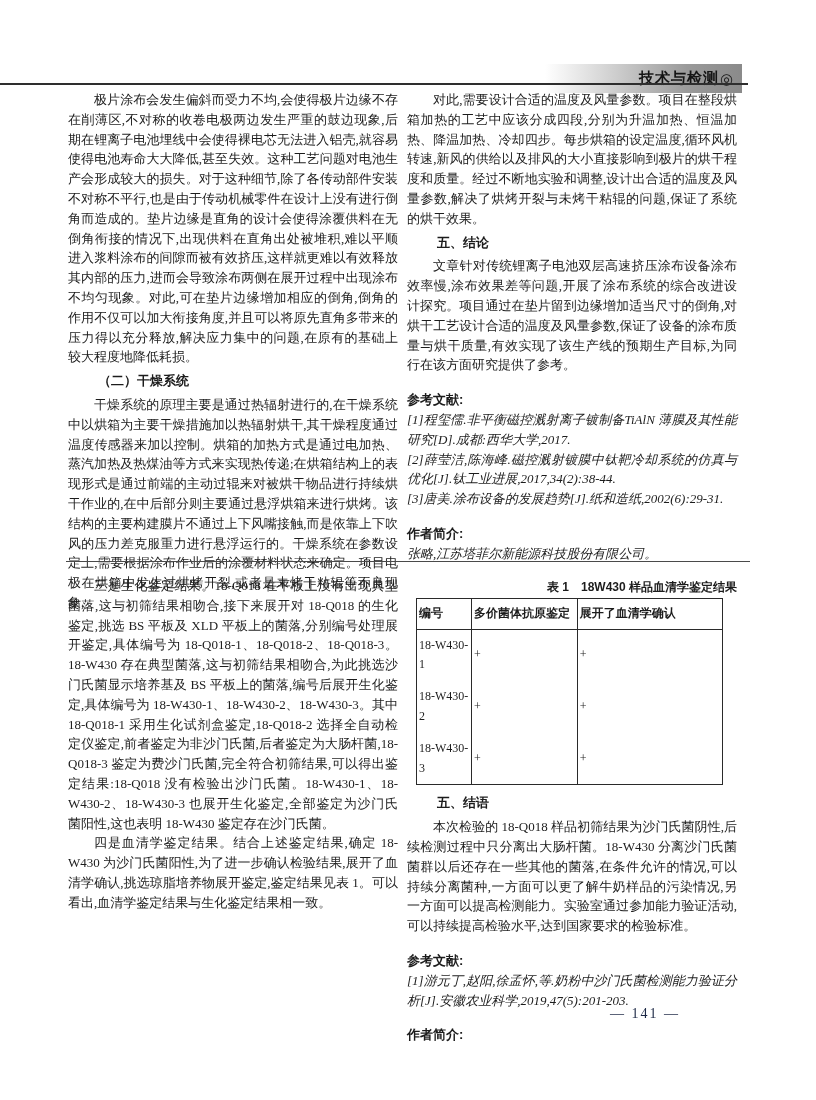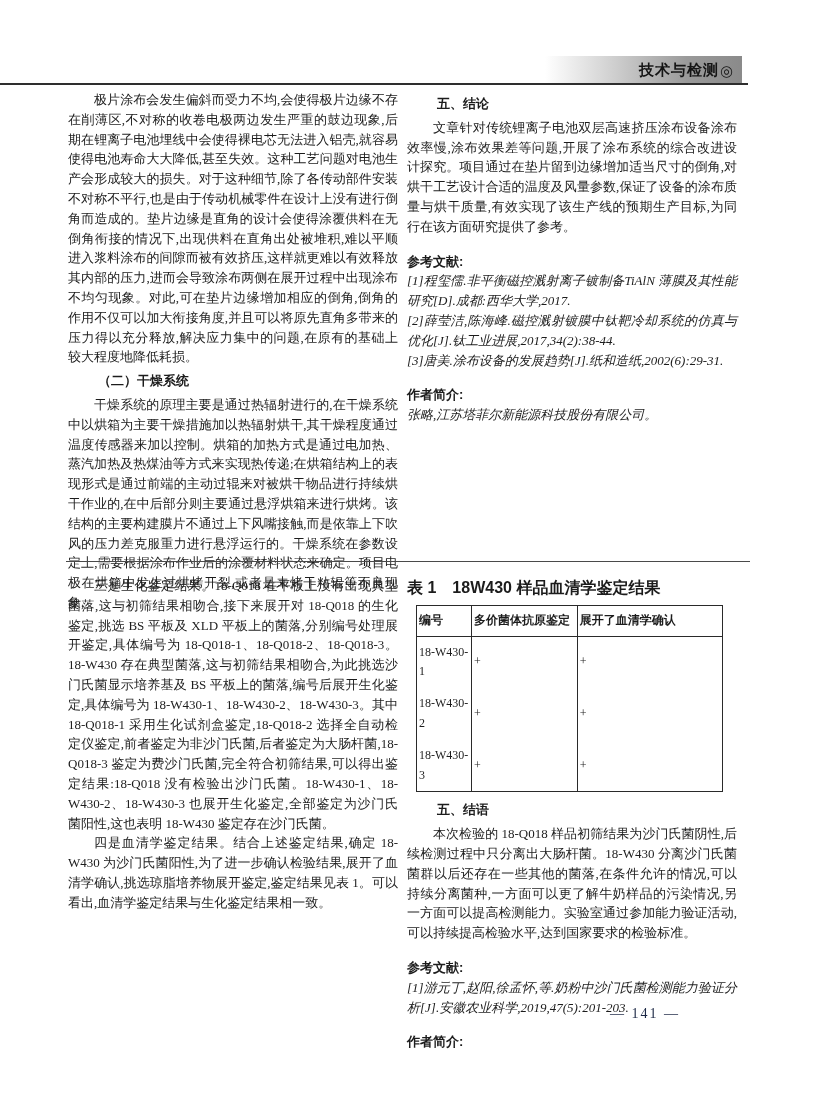--- a/index.html
+++ b/index.html
@@ -3,21 +3,21 @@
 <meta charset="utf-8">
 <style>
   html,body { margin:0; padding:0; background:#ffffff; }
   .page {
     position:relative; width:816px; height:1100px; background:#ffffff;
     font-family:"Liberation Serif","DejaVu Serif",serif;
     color:#1c1c1c; overflow:hidden;
   }
   
   .header-bar {
-    position:absolute; left:545px; top:56px; width:197px; height:29px;
+    position:absolute; left:545px; top:64px; width:197px; height:29px;
     background:linear-gradient(to right,#ffffff 0%,#d6d6d6 30%,#9a9a9a 72%,#8a8a8a 100%);
     display:flex; align-items:center; justify-content:flex-end;
     padding-right:8px; box-sizing:border-box;
     font-family:"Liberation Sans","DejaVu Sans",sans-serif;
     font-weight:bold; font-size:15px; color:#141414; letter-spacing:1px;
   }
   .header-bar .badge-icon { margin-left:1px; font-weight:bold; }
   .header-rule { position:absolute; left:0; top:83px; width:748px; height:2px; background:#2e2e2e; }
   
   .section { position:absolute; left:68px; width:680px; display:flex; gap:9px; }
@@ -32,21 +32,21 @@
   .refhead {
     margin:15px 0 0 0; text-indent:0; font-weight:bold;
     font-family:"Liberation Sans","DejaVu Sans",sans-serif; font-size:13px;
   }
   .ref { margin:0; text-indent:0; font-style:italic; }
   .note { margin:0 0 1px 0; text-indent:0; }
   
   .divider { position:absolute; left:66px; top:561px; width:684px; height:0; border-top:1.5px solid #4a4a4a; }
   
   .tbl-title {
-    text-align:left; font-weight:bold; font-size:16px; margin:2px 0 7px 0;
+    text-align:right; font-weight:bold; font-size:12px; margin:2px 0 0 0;
     font-family:"Liberation Sans","DejaVu Sans",sans-serif;
   }
   table.results {
     width:307px; margin-left:9px; border-collapse:collapse;
     border:1.5px solid #2a2a2a; font-size:12px; text-align:left;
   }
   table.results th, table.results td { border-left:1px solid #2a2a2a; border-right:1px solid #2a2a2a; }
   table.results thead tr { border-bottom:1px solid #2a2a2a; }
   table.results th {
     font-family:"Liberation Sans","DejaVu Sans",sans-serif;
@@ -72,20 +72,21 @@
   </div>
   <div class="header-rule"></div>
 
   <div class="section top">
     <div class="col">
       <p class="body-p">极片涂布会发生偏斜而受力不均,会使得极片边缘不存在削薄区,不对称的收卷电极两边发生严重的鼓边现象,后期在锂离子电池埋线中会使得裸电芯无法进入铝壳,就容易使得电池寿命大大降低,甚至失效。这种工艺问题对电池生产会形成较大的损失。对于这种细节,除了各传动部件安装不对称不平行,也是由于传动机械零件在设计上没有进行倒角而造成的。垫片边缘是直角的设计会使得涂覆供料在无倒角衔接的情况下,出现供料在直角出处被堆积,难以平顺进入浆料涂布的间隙而被有效挤压,这样就更难以有效释放其内部的压力,进而会导致涂布两侧在展开过程中出现涂布不均匀现象。对此,可在垫片边缘增加相应的倒角,倒角的作用不仅可以加大衔接角度,并且可以将原先直角多带来的压力得以充分释放,解决应力集中的问题,在原有的基础上较大程度地降低耗损。</p>
       <p class="subhead">（二）干燥系统</p>
       <p class="body-p">干燥系统的原理主要是通过热辐射进行的,在干燥系统中以烘箱为主要干燥措施加以热辐射烘干,其干燥程度通过温度传感器来加以控制。烘箱的加热方式是通过电加热、蒸汽加热及热煤油等方式来实现热传递;在烘箱结构上的表现形式是通过前端的主动过辊来对被烘干物品进行持续烘干作业的,在中后部分则主要通过悬浮烘箱来进行烘烤。该结构的主要构建膜片不通过上下风嘴接触,而是依靠上下吹风的压力差克服重力进行悬浮运行的。干燥系统在参数设定上,需要根据涂布作业后的涂覆材料状态来确定。项目电极在烘箱中发生过烘烤开裂,或者是未烤干粘辊等不良现象,</p>
     </div>
     <div class="col">
+      <p class="body-p">对此,需要设计合适的温度及风量参数。项目在整段烘箱加热的工艺中应该分成四段,分别为升温加热、恒温加热、降温加热、冷却四步。每步烘箱的设定温度,循环风机转速,新风的供给以及排风的大小直接影响到极片的烘干程度和质量。经过不断地实验和调整,设计出合适的温度及风量参数,解决了烘烤开裂与未烤干粘辊的问题,保证了系统的烘干效果。</p>
       <p class="subhead">五、结论</p>
       <p class="body-p">文章针对传统锂离子电池双层高速挤压涂布设备涂布效率慢,涂布效果差等问题,开展了涂布系统的综合改进设计探究。项目通过在垫片留到边缘增加适当尺寸的倒角,对烘干工艺设计合适的温度及风量参数,保证了设备的涂布质量与烘干质量,有效实现了该生产线的预期生产目标,为同行在该方面研究提供了参考。</p>
       <p class="refhead">参考文献:</p>
       <p class="ref">[1]程玺儒.非平衡磁控溅射离子镀制备TiAlN 薄膜及其性能研究[D].成都:西华大学,2017.</p>
       <p class="ref">[2]薛莹洁,陈海峰.磁控溅射镀膜中钛靶冷却系统的仿真与优化[J].钛工业进展,2017,34(2):38-44.</p>
       <p class="ref">[3]唐美.涂布设备的发展趋势[J].纸和造纸,2002(6):29-31.</p>
       <p class="refhead">作者简介:</p>
       <p class="ref">张略,江苏塔菲尔新能源科技股份有限公司。</p>
     </div>
   </div>

